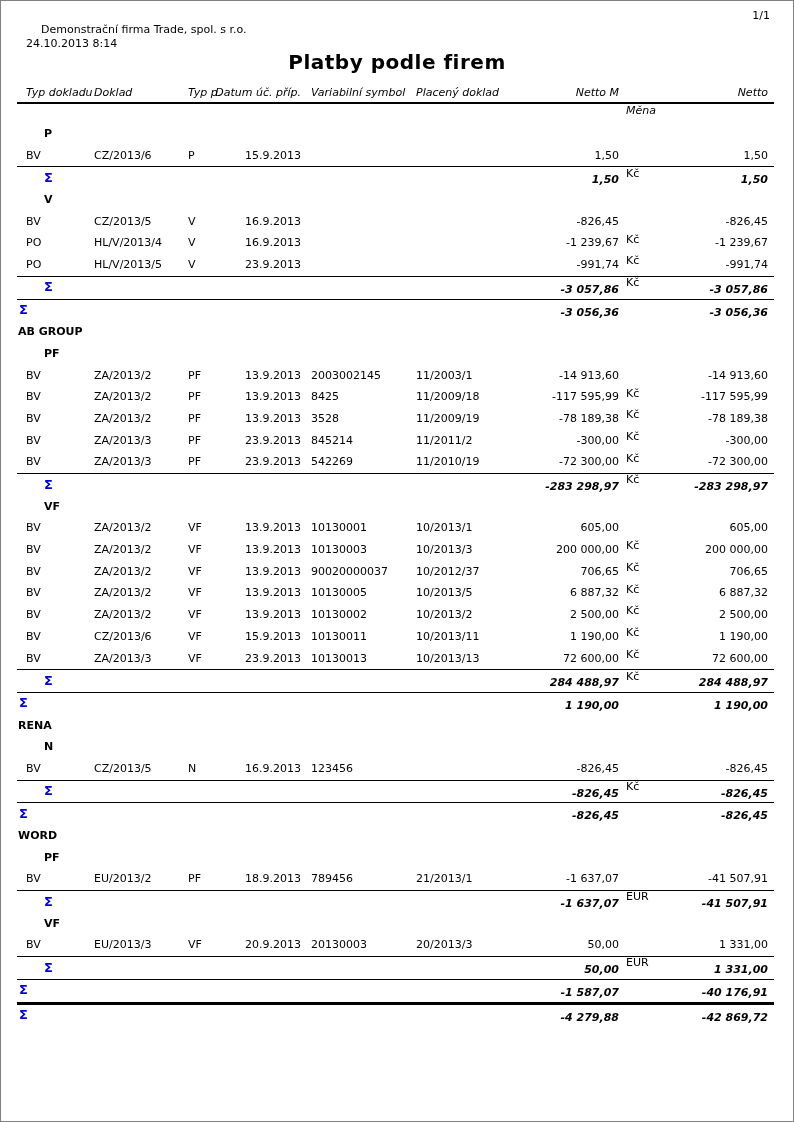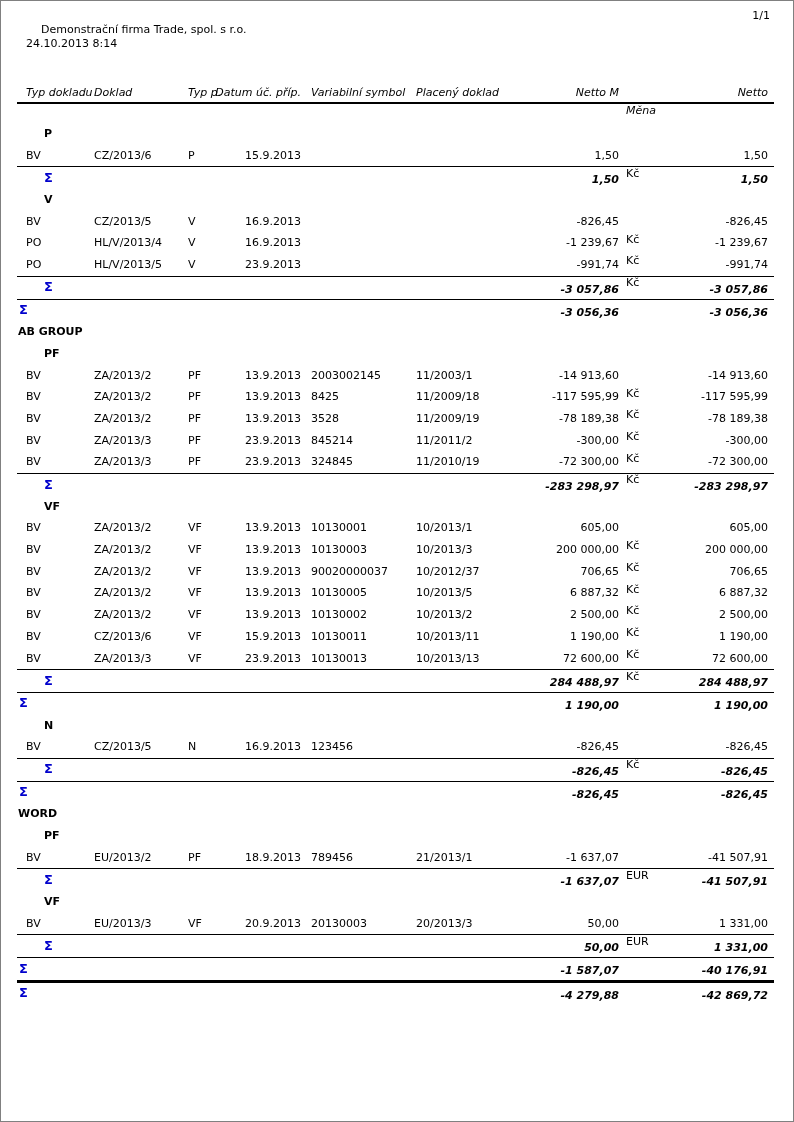--- a/index.html
+++ b/index.html
@@ -57,20 +57,21 @@
 </style>
 </head>
 <body>
 
 <div class="page">
 
   <div class="hdr-datetime">24.10.2013 8:14</div>
   <div class="hdr-firm">Demonstrační firma Trade, spol. s r.o.</div>
   <div class="hdr-page">1/1</div>
 
+  <div class="report-title">Platby podle firem</div>
 
   <div class="colhead">
     <span class="cell c-typ">Typ dokladu</span>
     <span class="cell c-dok">Doklad</span>
     <span class="cell c-typp">Typ p.</span>
     <span class="cell c-datum">Datum úč. příp.</span>
     <span class="cell c-vs">Variabilní symbol</span>
     <span class="cell c-pd">Placený doklad</span>
     <span class="cell c-nettom">Netto M</span>
     <span class="cell c-mena">Měna</span>
@@ -183,21 +184,21 @@
         <span class="cell c-pd">11/2011/2</span>
         <span class="cell c-nettom">-300,00</span>
         <span class="cell c-mena">Kč</span>
         <span class="cell c-netto">-300,00</span>
       </div>
       <div class="line datarow">
         <span class="cell c-typ">BV</span>
         <span class="cell c-dok">ZA/2013/3</span>
         <span class="cell c-typp">PF</span>
         <span class="cell c-datum">23.9.2013</span>
-        <span class="cell c-vs">324845</span>
+        <span class="cell c-vs">542269</span>
         <span class="cell c-pd">11/2010/19</span>
         <span class="cell c-nettom">-72 300,00</span>
         <span class="cell c-mena">Kč</span>
         <span class="cell c-netto">-72 300,00</span>
       </div>
       <div class="line sum sum1">
         <span class="cell sigma sigma1" style="color: rgb(0, 0, 204);">Σ</span>
         <span class="cell c-nettom">-283 298,97</span>
         <span class="cell c-netto">-283 298,97</span>
       </div>
@@ -283,20 +284,23 @@
       </div>
       <div class="line sum sum1">
         <span class="cell sigma sigma1" style="color: rgb(0, 0, 204);">Σ</span>
         <span class="cell c-nettom">284 488,97</span>
         <span class="cell c-netto">284 488,97</span>
       </div>
       <div class="line sum sum0">
         <span class="cell sigma sigma0" style="color: rgb(0, 0, 204);">Σ</span>
         <span class="cell c-nettom">1 190,00</span>
         <span class="cell c-netto">1 190,00</span>
+      </div>
+      <div class="line group0">
+        <span class="cell g0">RENA</span>
       </div>
       <div class="line group1">
         <span class="cell g1">N</span>
       </div>
       <div class="line datarow">
         <span class="cell c-typ">BV</span>
         <span class="cell c-dok">CZ/2013/5</span>
         <span class="cell c-typp">N</span>
         <span class="cell c-datum">16.9.2013</span>
         <span class="cell c-vs">123456</span>

